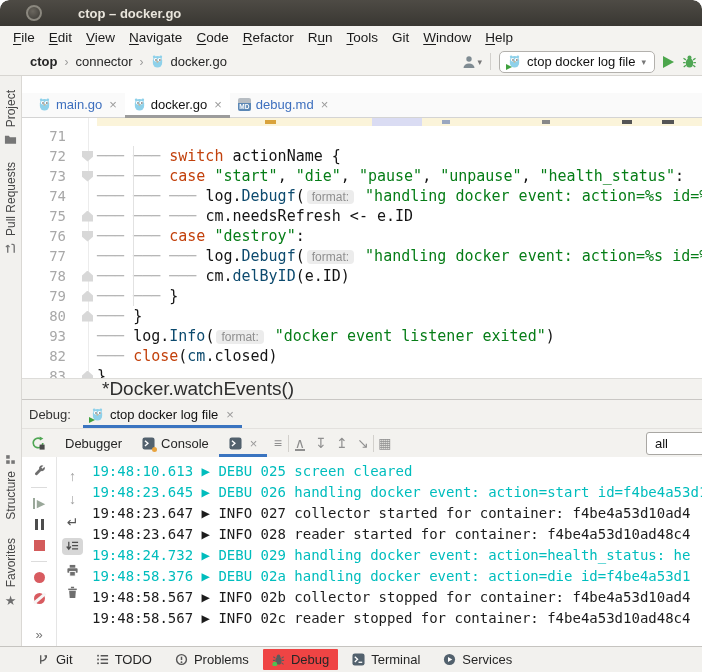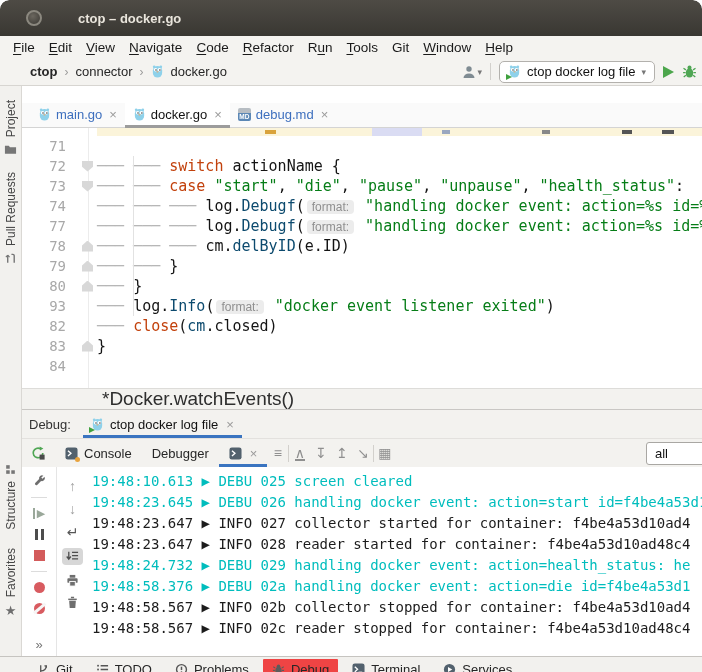--- a/index.html
+++ b/index.html
@@ -1,20 +1,20 @@
 <!DOCTYPE html>
 <html><head>
 <meta charset="utf-8">
 <style>
   html,body{margin:0;padding:0;background:#fff;}
   body{font-family:"Liberation Sans","DejaVu Sans",sans-serif;width:702px;height:672px;overflow:hidden;}
   .window{position:relative;width:702px;height:672px;background:#fff;border-radius:9px 9px 0 0;overflow:hidden;}
 
   
-  .titlebar{height:36px;background:linear-gradient(#4e4b45,#393732);border-radius:9px 9px 0 0;display:flex;align-items:center;}
+  .titlebar{height:26px;background:linear-gradient(#4e4b45,#393732);border-radius:9px 9px 0 0;display:flex;align-items:center;}
   .win-circle{width:12px;height:12px;border-radius:50%;background:radial-gradient(circle at 40% 35%,#6b675f,#3a3833);border:2px solid #8b887f;margin-left:26px;flex:0 0 auto;}
   .win-title{color:#e9e5dc;font-weight:bold;font-size:13px;margin-left:36px;}
 
   
   .menubar{height:22px;background:#f4f3f0;display:flex;align-items:center;padding-left:6px;}
   .menu-item{font-size:13.5px;color:#1a1a1a;padding:2px 7px;white-space:nowrap;}
   .menu-item u{text-underline-offset:2px;}
 
   
   .toolbar{height:27px;background:#f4f3f0;border-bottom:1px solid #d7d5d1;display:flex;align-items:center;position:relative;}
@@ -313,20 +313,22 @@
           <span class="frag" style="left:420px;width:8px;background:#9aa7c0"></span>
           <span class="frag" style="left:520px;width:8px;background:#888"></span>
           <span class="frag" style="left:600px;width:10px;background:#555"></span>
           <span class="frag" style="left:640px;width:12px;background:#555"></span>
         </div>
         <div id="code-lines">
             <div class="code-row"><span class="lnum">71</span></div>
             <div class="code-row"><span class="lnum">72</span><span class="fold down"></span><span class="seg-ws">─── ─── </span><span class="seg-kw">switch</span><span class="seg-pl"> actionName {</span></div>
             <div class="code-row"><span class="lnum">73</span><span class="fold down"></span><span class="seg-ws">─── ─── </span><span class="seg-kw">case</span><span class="seg-pl"> </span><span class="seg-str">"start"</span><span class="seg-pl">, </span><span class="seg-str">"die"</span><span class="seg-pl">, </span><span class="seg-str">"pause"</span><span class="seg-pl">, </span><span class="seg-str">"unpause"</span><span class="seg-pl">, </span><span class="seg-str">"health_status"</span><span class="seg-pl">:</span></div>
             <div class="code-row"><span class="lnum">74</span><span class="seg-ws">─── ─── ─── </span><span class="seg-pl">log.</span><span class="seg-fn">Debugf</span><span class="seg-pl">(</span><span class="seg-hint">format:</span><span class="seg-pl"> </span><span class="seg-str">"handling docker event: action=%s id=%s"</span></div>
+            <div class="code-row"><span class="lnum">75</span><span class="fold up"></span><span class="seg-ws">─── ─── ─── </span><span class="seg-pl">cm.needsRefresh &lt;- e.ID</span></div>
+            <div class="code-row"><span class="lnum">76</span><span class="fold down"></span><span class="seg-ws">─── ─── </span><span class="seg-kw">case</span><span class="seg-pl"> </span><span class="seg-str">"destroy"</span><span class="seg-pl">:</span></div>
             <div class="code-row"><span class="lnum">77</span><span class="seg-ws">─── ─── ─── </span><span class="seg-pl">log.</span><span class="seg-fn">Debugf</span><span class="seg-pl">(</span><span class="seg-hint">format:</span><span class="seg-pl"> </span><span class="seg-str">"handling docker event: action=%s id=%s"</span></div>
             <div class="code-row"><span class="lnum">78</span><span class="fold up"></span><span class="seg-ws">─── ─── ─── </span><span class="seg-pl">cm.</span><span class="seg-fn">delByID</span><span class="seg-pl">(e.ID)</span></div>
             <div class="code-row"><span class="lnum">79</span><span class="fold up"></span><span class="seg-ws">─── ─── </span><span class="seg-pl">}</span></div>
             <div class="code-row"><span class="lnum">80</span><span class="fold up"></span><span class="seg-ws">─── </span><span class="seg-pl">}</span></div>
             <div class="code-row"><span class="lnum">93</span><span class="seg-ws">─── </span><span class="seg-pl">log.</span><span class="seg-fn">Info</span><span class="seg-pl">(</span><span class="seg-hint">format:</span><span class="seg-pl"> </span><span class="seg-str">"docker event listener exited"</span><span class="seg-pl">)</span></div>
             <div class="code-row"><span class="lnum">82</span><span class="seg-ws">─── </span><span class="seg-kw">close</span><span class="seg-pl">(</span><span class="seg-fn">cm</span><span class="seg-pl">.closed)</span></div>
             <div class="code-row"><span class="lnum">83</span><span class="fold up"></span><span class="seg-pl">}</span></div>
             <div class="code-row"><span class="lnum">84</span></div>
           </div>
         <div class="indent-guide"></div>
@@ -365,31 +367,31 @@
           <span class="tab-close">×</span>
         </div>
       </div>
 
       <div class="debug-row2">
         <span class="rerun-btn">
           <svg class="ic14">
               <use href="#i-rerun"></use>
             </svg>
         </span>
+        <div class="d-tab" id="dtab-0">
+            <span>Debugger</span>
+          </div>
         <div class="d-tab" id="dtab-1">
             <span class="console-ico-wrap">
               <svg class="ic13">
                 <use href="#i-console"></use>
               </svg>
               <span class="dot-orange"></span>
             </span>
             <span>Console</span>
-          </div>
-        <div class="d-tab" id="dtab-0">
-            <span>Debugger</span>
           </div>
         <div class="d-tab selected" id="dtab-2">
             <span class="console-ico-wrap">
               <svg class="ic13">
                 <use href="#i-console"></use>
               </svg>
             </span>
             <span class="tab-close">×</span>
           </div>
         <span class="icon-btn">≡</span>

